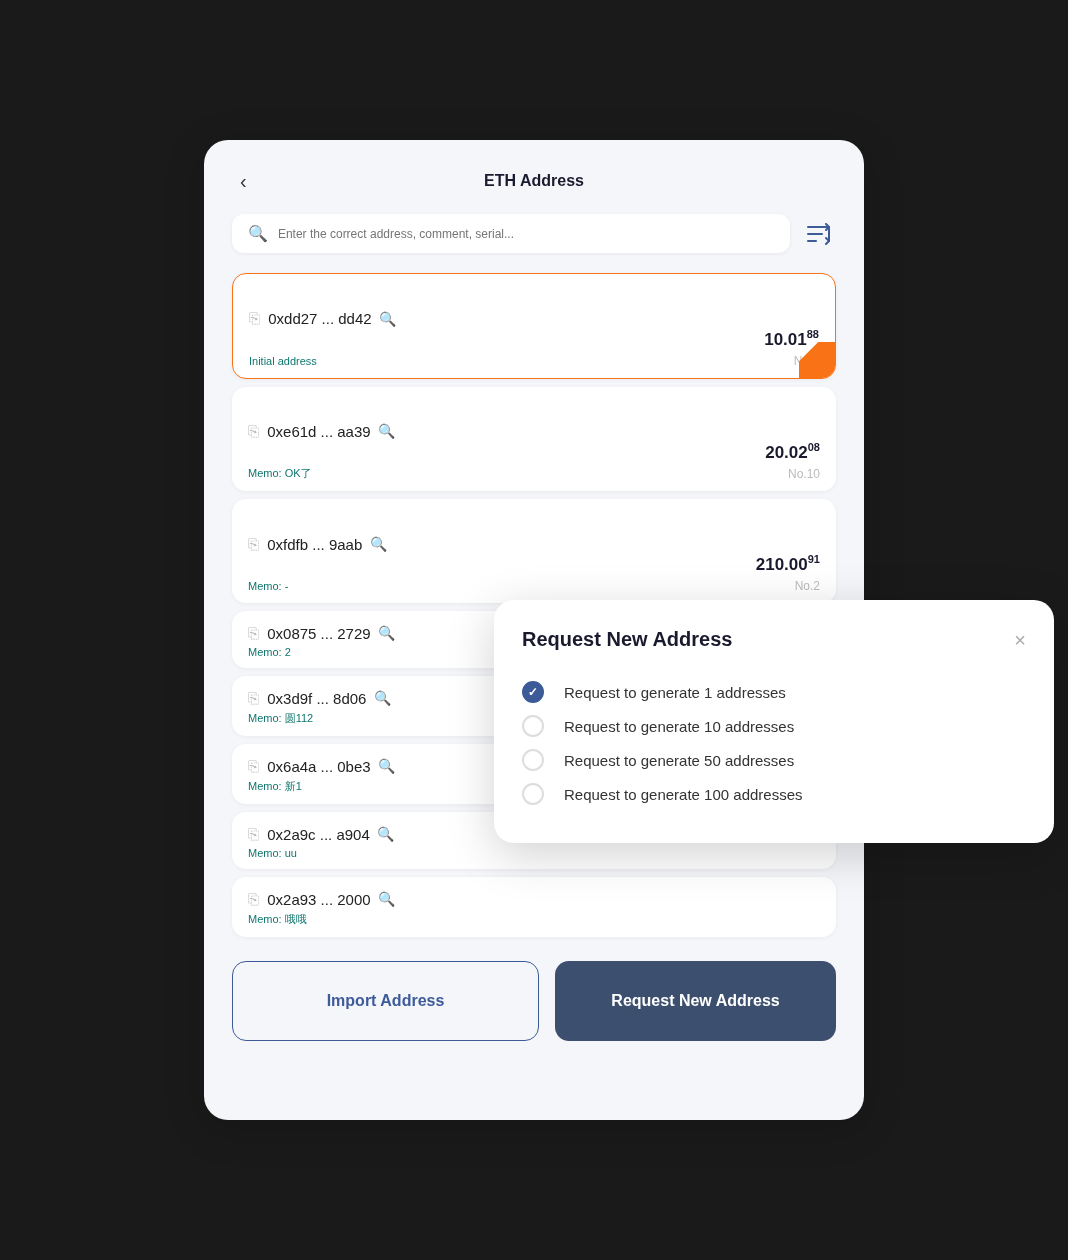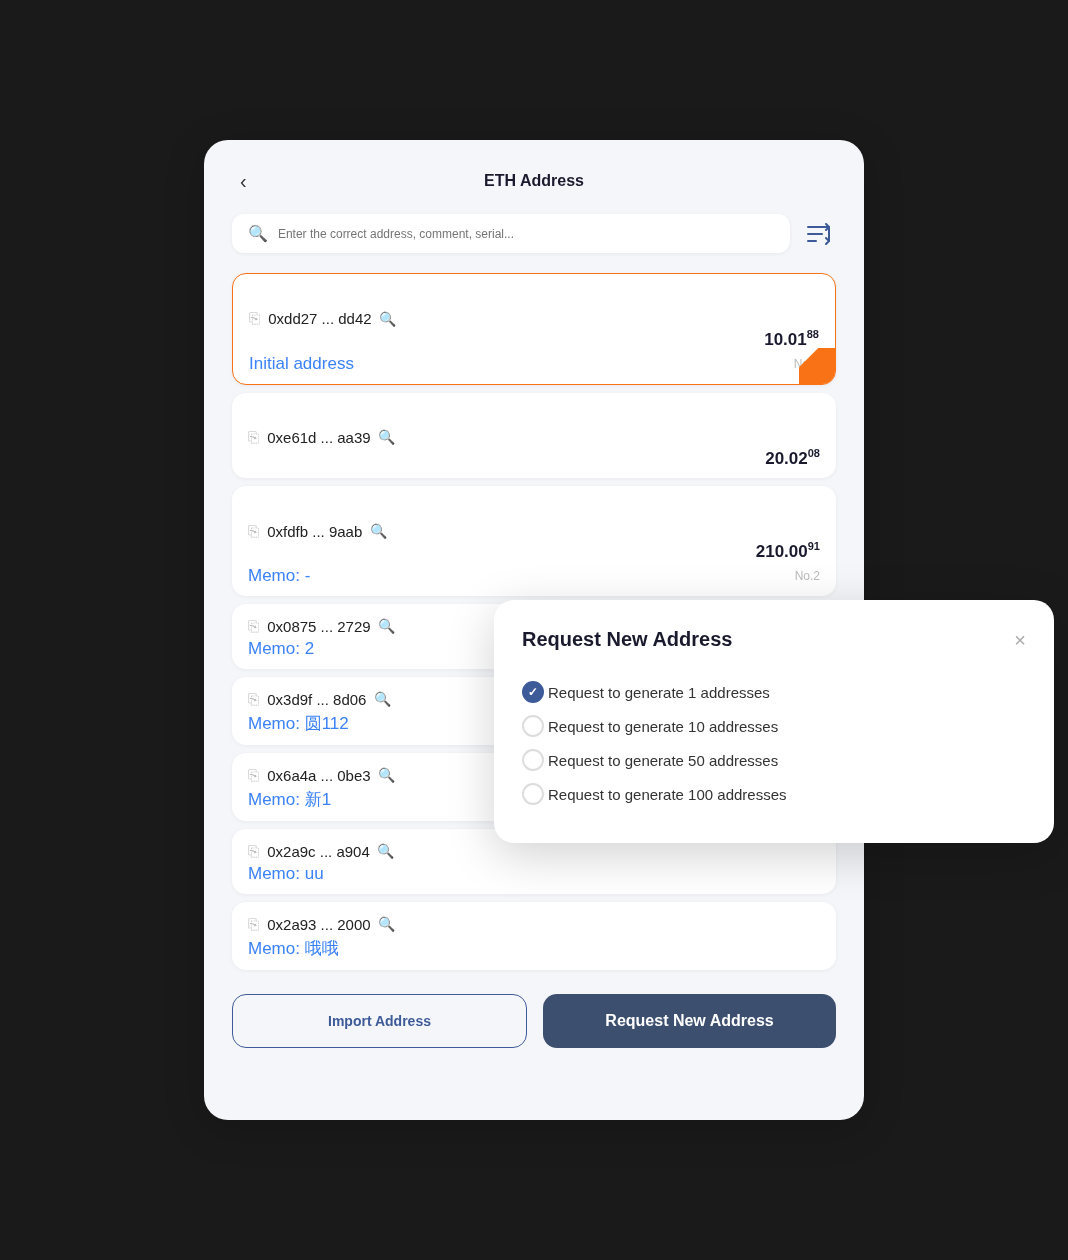--- a/index.html
+++ b/index.html
@@ -152,22 +152,22 @@
     }
 
     .addr-bottom {
       display: flex;
       align-items: center;
       justify-content: space-between;
       margin-top: 4px;
     }
 
     .addr-memo {
-      font-size: 17px;
-      color: #3b82f6;
+      font-size: 11px;
+      color: #0f766e;
     }
 
     .addr-no {
       font-size: 12px;
       color: #bbb;
     }
 
     .orange-corner {
       position: absolute;
       bottom: 0;
@@ -189,26 +189,26 @@
     }
 
     .footer-btns {
       display: flex;
       gap: 16px;
       margin-top: 24px;
     }
 
     .btn-import {
       flex: 1;
-      padding: 18px;
+      padding: 30px;
       border-radius: 14px;
       border: 1.5px solid #3d5a99;
       background: transparent;
       color: #3d5a99;
-      font-size: 14px;
+      font-size: 16px;
       font-weight: 600;
       cursor: pointer;
     }
 
     .btn-request {
       flex: 1;
       padding: 18px;
       border-radius: 14px;
       border: none;
       background: #3d4f6e;
@@ -249,21 +249,21 @@
       border: none;
       font-size: 20px;
       color: #aaa;
       cursor: pointer;
       line-height: 1;
     }
 
     .radio-option {
       display: flex;
       align-items: center;
-      gap: 4px;
+      gap: 20px;
       padding: 6px 0;
       cursor: pointer;
     }
 
     .radio-circle {
       width: 22px;
       height: 22px;
       border-radius: 50%;
       border: 2px solid #ddd;
       display: flex;
@@ -350,20 +350,24 @@
     </div>
       <div class="address-item">
       <div class="addr-top">
         <div class="addr-left">
           <span class="copy-icon">⎘</span>
           <span>0xe61d ... aa39</span>
           <span class="search-icon-small">🔍</span>
         </div>
         <span class="addr-amount">20.02<sup>08</sup></span>
       </div>
+      <div class="addr-bottom">
+        <span class="addr-memo">Memo: OK了</span>
+        <span class="addr-no">No.10</span>
+      </div>
 
     </div>
       <div class="address-item">
       <div class="addr-top">
         <div class="addr-left">
           <span class="copy-icon">⎘</span>
           <span>0xfdfb ... 9aab</span>
           <span class="search-icon-small">🔍</span>
         </div>
         <span class="addr-amount">210.00<sup>91</sup></span>

